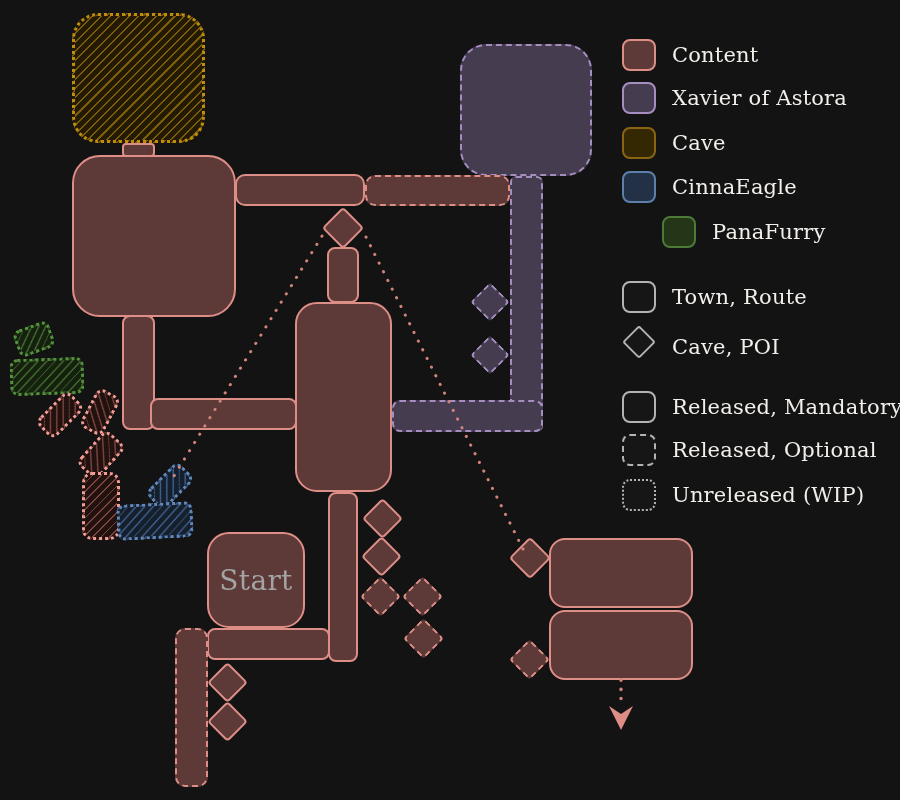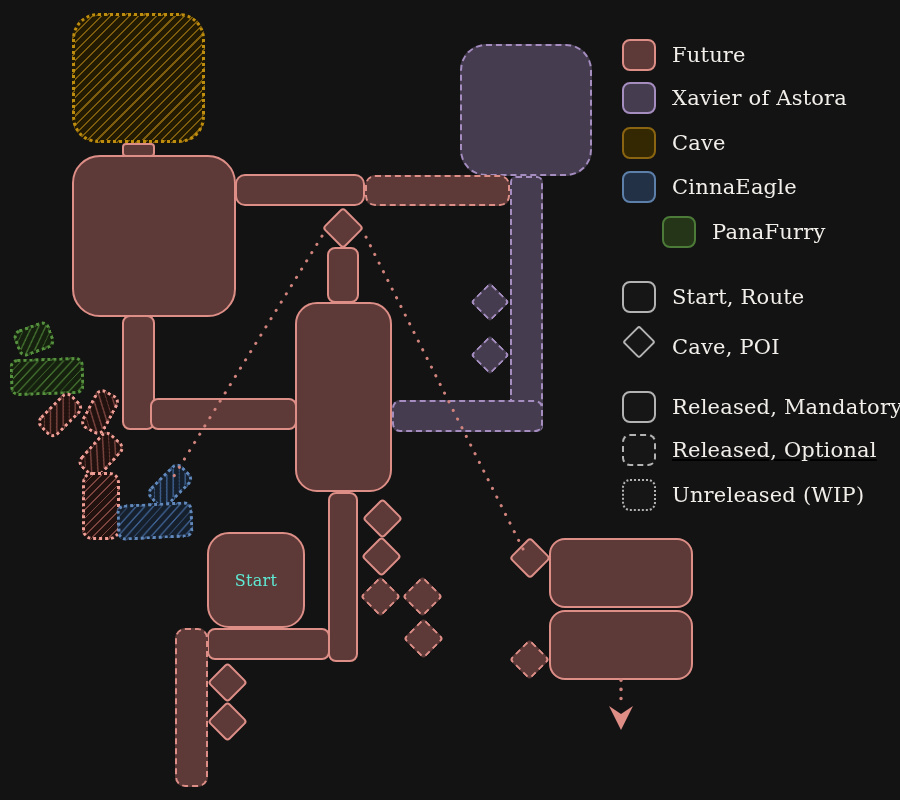--- a/index.html
+++ b/index.html
@@ -34,21 +34,21 @@
   .patw-s{background-color:#211210;
     background-image:repeating-linear-gradient(135deg,transparent 0 5px,#7b443e 5px 6.2px);
     border-color:#ef9e96;}
   .cinna-s{background-color:#161f2c;
     background-image:repeating-linear-gradient(135deg,transparent 0 5px,#3d5f8e 5px 6.2px);
     border-color:#6289bb;}
 
   
   .town-label{
     position:absolute;inset:0;display:flex;align-items:center;justify-content:center;
-    color:#5eead4;font-size:16px;letter-spacing:.3px;
+    color:#a3a3a3;font-size:28px;letter-spacing:.3px;
   }
   .future-label{
     position:absolute;left:523px;top:742px;width:200px;text-align:center;
     color:#eb9d96;font-size:22px;letter-spacing:.3px;
   }
 
   
   .legend{position:absolute;left:622px;top:38px;width:278px;}
   .lrow{position:absolute;left:0;display:flex;align-items:center;gap:16px;height:34px;white-space:nowrap;}
   .ltext{color:#f2efeb;font-size:21px;letter-spacing:.2px;}
@@ -126,55 +126,55 @@
     <line x1="322" y1="236" x2="174" y2="476" stroke="#cf837c" stroke-width="3" stroke-linecap="round" stroke-dasharray="0.2 9.5"></line>
     <line x1="366" y1="237" x2="523" y2="549" stroke="#cf837c" stroke-width="3" stroke-linecap="round" stroke-dasharray="0.2 9.5"></line>
     <line x1="621" y1="680" x2="621" y2="706" stroke="#cf837c" stroke-width="3.5" stroke-linecap="round" stroke-dasharray="0.2 9"></line>
     <path d="M609,706 L621,730 L633,706 L621,714 Z" fill="#df8e86"></path>
   </svg>
 
 
   <div class="legend">
     <div class="lrow" style="top:0;">
       <span class="sw sw-pat"></span>
-      <span class="ltext">Future</span>
+      <span class="ltext">Content</span>
     </div>
     <div class="lrow" style="top:43px;">
       <span class="sw sw-xav"></span>
       <span class="ltext">Xavier of Astora</span>
     </div>
     <div class="lrow" style="top:88px;">
       <span class="sw sw-jii"></span>
       <span class="ltext">Cave</span>
     </div>
     <div class="lrow" style="top:132px;">
       <span class="sw sw-cin"></span>
       <span class="ltext">CinnaEagle</span>
     </div>
     <div class="lrow" style="top:177px;padding-left:40px;">
       <span class="sw sw-pan"></span>
       <span class="ltext">PanaFurry</span>
     </div>
 
     <div class="lrow" style="top:242px;">
       <span class="sw sw-gray"></span>
-      <span class="ltext">Start, Route</span>
+      <span class="ltext">Town, Route</span>
     </div>
     <div class="lrow" style="top:287px;align-items:flex-end;">
       <span class="ldiamond-wrap">
           <span class="ldiamond"></span>
         </span>
       <span class="ltext">Cave, POI</span>
     </div>
 
     <div class="lrow" style="top:352px;">
       <span class="sw sw-gray"></span>
       <span class="ltext">Released, Mandatory</span>
     </div>
-    <div class="lrow" style="top:395px;text-decoration:underline;">
+    <div class="lrow" style="top:395px;">
       <span class="sw sw-gray sw-dashed"></span>
       <span class="ltext">Released, Optional</span>
     </div>
     <div class="lrow" style="top:440px;">
       <span class="sw sw-gray sw-dotted"></span>
       <span class="ltext">Unreleased (WIP)</span>
     </div>
   </div>
 
 </div>

